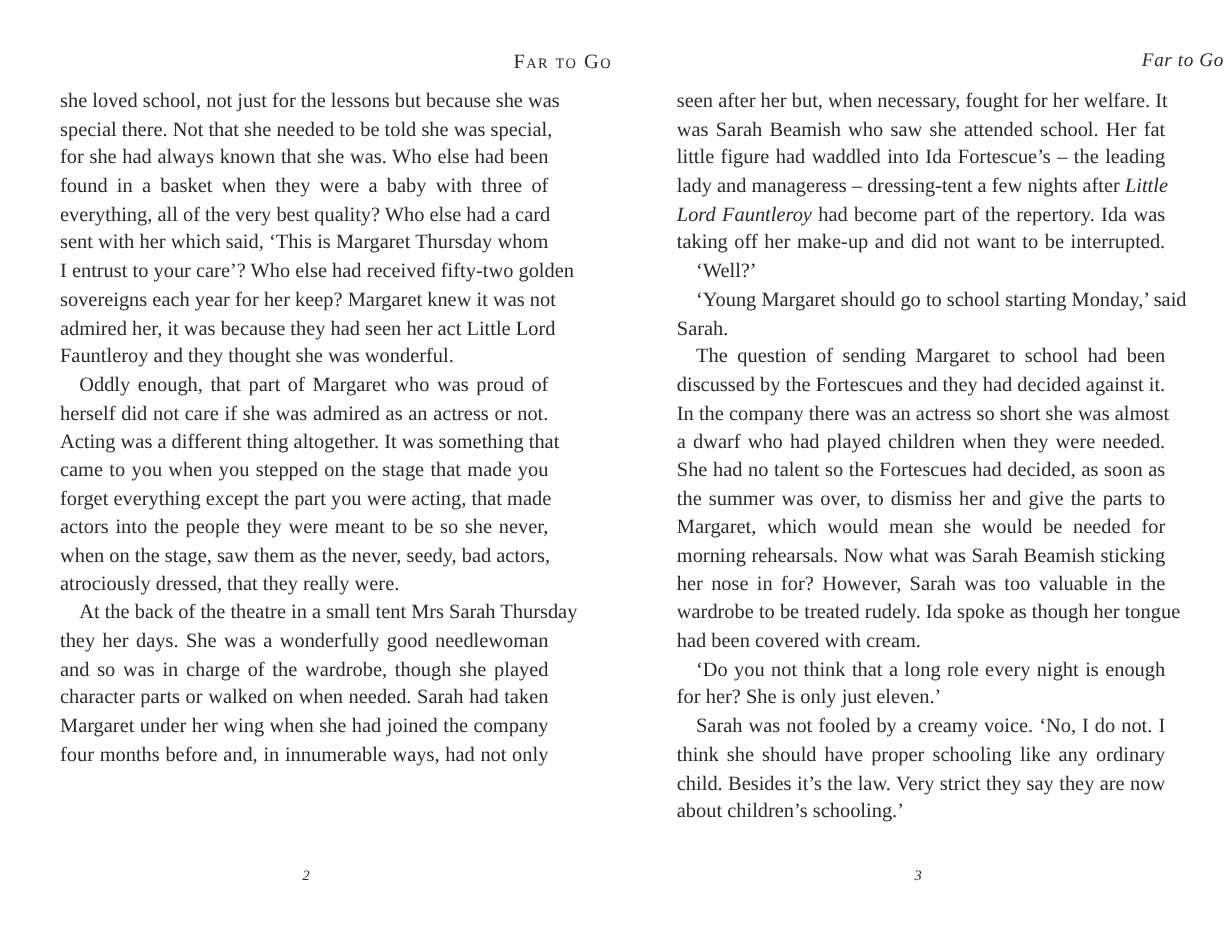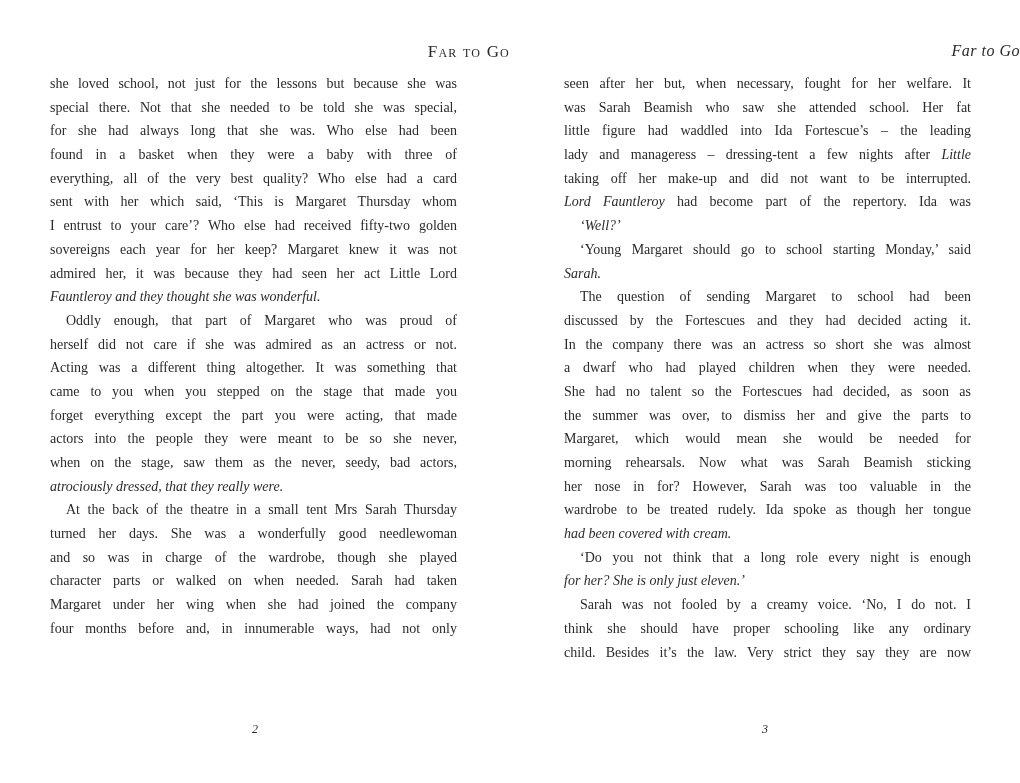--- a/index.html
+++ b/index.html
@@ -6,83 +6,84 @@
   body { width: 1020px; height: 783px; position: relative; overflow: hidden; color: #2a2a2a; font-family: "Liberation Serif", "DejaVu Serif", serif; }
   .page { position: absolute; top: 0; height: 783px; }
   .page.left { left: 0; width: 510px; }
   .page.right { left: 510px; width: 510px; }
   .running-head { position: absolute; top: 42px; left: 14px; right: 0; text-align: right; font-size: 16px; letter-spacing: 0.5px; }
   .left .running-head { font-variant: small-caps; font-size: 17px; letter-spacing: 1.2px; }
   .right .running-head { font-style: italic; }
   .body-text { position: absolute; top: 72px; }
   .left .body-text { left: 50px; width: 407px; }
   .right .body-text { left: 54px; width: 407px; }
-  .line { height: 23.7px; line-height: 23.7px; font-size: 14px; white-space: nowrap; text-align: justify; text-align-last: justify; }
-  .line.last { text-align-last: left; font-style: italic; }
+  .line { height: 23.7px; line-height: 23.7px; font-size: 17px; white-space: nowrap; text-align: justify; text-align-last: justify; }
+  .line.last { text-align-last: left; }
   .line.indent { padding-left: 16px; }
   .line i, .ital { font-style: italic; }
   .folio { position: absolute; top: 722px; left: 0; right: 0; text-align: center; font-style: italic; font-size: 12px; }
 </style>
 </head>
 <body>
 
 <div class="page left">
   <div class="running-head">Far to Go</div>
   <div class="body-text">
       <div class="line">she loved school, not just for the lessons but because she was</div>
       <div class="line">special there. Not that she needed to be told she was special,</div>
-      <div class="line">for she had always long that she was. Who else had been</div>
+      <div class="line">for she had always known that she was. Who else had been</div>
       <div class="line">found in a basket when they were a baby with three of</div>
       <div class="line">everything, all of the very best quality? Who else had a card</div>
       <div class="line">sent with her which said, ‘This is Margaret Thursday whom</div>
       <div class="line">I entrust to your care’? Who else had received fifty-two golden</div>
       <div class="line">sovereigns each year for her keep? Margaret knew it was not</div>
       <div class="line">admired her, it was because they had seen her act Little Lord</div>
       <div class="line last">Fauntleroy and they thought she was wonderful.</div>
       <div class="line indent">Oddly enough, that part of Margaret who was proud of</div>
       <div class="line">herself did not care if she was admired as an actress or not.</div>
       <div class="line">Acting was a different thing altogether. It was something that</div>
       <div class="line">came to you when you stepped on the stage that made you</div>
       <div class="line">forget everything except the part you were acting, that made</div>
       <div class="line">actors into the people they were meant to be so she never,</div>
       <div class="line">when on the stage, saw them as the never, seedy, bad actors,</div>
       <div class="line last">atrociously dressed, that they really were.</div>
       <div class="line indent">At the back of the theatre in a small tent Mrs Sarah Thursday</div>
-      <div class="line">turned her days. She was a wonderfully good needlewoman</div>
+      <div class="line">they her days. She was a wonderfully good needlewoman</div>
       <div class="line">and so was in charge of the wardrobe, though she played</div>
       <div class="line">character parts or walked on when needed. Sarah had taken</div>
       <div class="line">Margaret under her wing when she had joined the company</div>
       <div class="line">four months before and, in innumerable ways, had not only</div>
     </div>
   <div class="folio">2</div>
 </div>
 
 <div class="page right">
   <div class="running-head">Far to Go</div>
   <div class="body-text">
       <div class="line">seen after her but, when necessary, fought for her welfare. It</div>
       <div class="line">was Sarah Beamish who saw she attended school. Her fat</div>
       <div class="line">little figure had waddled into Ida Fortescue’s – the leading</div>
       <div class="line"><span>lady and manageress – dressing-tent a few nights after </span><span class="ital">Little</span><span></span></div>
+      <div class="line"><span></span><span class="ital">Lord Fauntleroy</span><span> had become part of the repertory. Ida was</span></div>
       <div class="line">taking off her make-up and did not want to be interrupted.</div>
-      <div class="line"><span></span><span class="ital">Lord Fauntleroy</span><span> had become part of the repertory. Ida was</span></div>
       <div class="line indent last">‘Well?’</div>
       <div class="line indent">‘Young Margaret should go to school starting Monday,’ said</div>
       <div class="line last">Sarah.</div>
       <div class="line indent">The question of sending Margaret to school had been</div>
-      <div class="line">discussed by the Fortescues and they had decided acting it.</div>
+      <div class="line">discussed by the Fortescues and they had decided against it.</div>
       <div class="line">In the company there was an actress so short she was almost</div>
       <div class="line">a dwarf who had played children when they were needed.</div>
       <div class="line">She had no talent so the Fortescues had decided, as soon as</div>
       <div class="line">the summer was over, to dismiss her and give the parts to</div>
       <div class="line">Margaret, which would mean she would be needed for</div>
       <div class="line">morning rehearsals. Now what was Sarah Beamish sticking</div>
       <div class="line">her nose in for? However, Sarah was too valuable in the</div>
       <div class="line">wardrobe to be treated rudely. Ida spoke as though her tongue</div>
       <div class="line last">had been covered with cream.</div>
       <div class="line indent">‘Do you not think that a long role every night is enough</div>
       <div class="line last">for her? She is only just eleven.’</div>
       <div class="line indent">Sarah was not fooled by a creamy voice. ‘No, I do not. I</div>
       <div class="line">think she should have proper schooling like any ordinary</div>
       <div class="line">child. Besides it’s the law. Very strict they say they are now</div>
+      <div class="line last">about children’s schooling.’</div>
     </div>
   <div class="folio">3</div>
 </div>
 
 </body></html>

